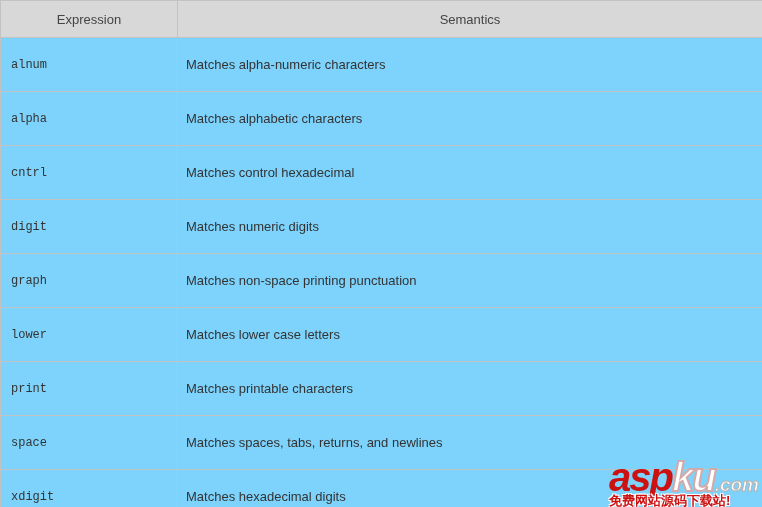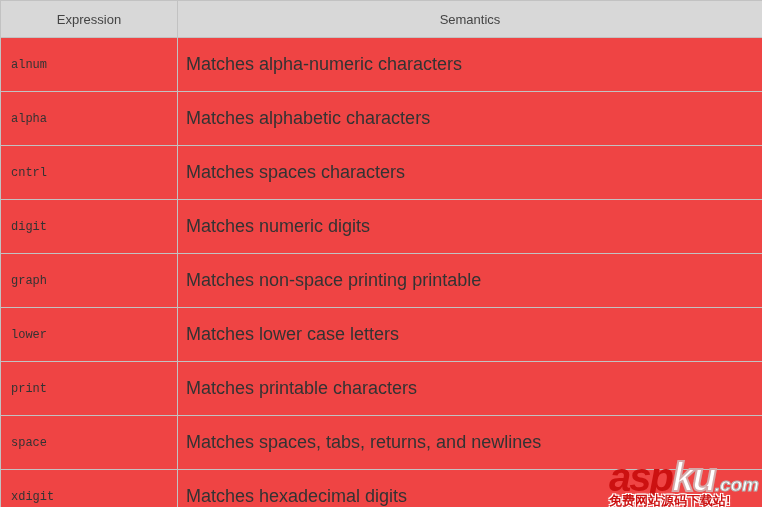--- a/index.html
+++ b/index.html
@@ -25,29 +25,29 @@
     font-size: 13px;
     font-weight: normal;
     color: #444444;
     text-align: center;
     vertical-align: middle;
   }
   .classes td {
     height: 54px;
     vertical-align: middle;
     color: #333333;
-    background: #ef4444;
+    background: #7dd3fc;
   }
   td.expr {
     font-family: "Liberation Mono", "DejaVu Sans Mono", monospace;
     font-size: 12px;
     padding-left: 10px;
   }
   td.sem {
-    font-size: 18px;
+    font-size: 13px;
     padding-left: 8px;
   }
 
   
   .watermark {
     position: absolute;
     right: 3px;
     bottom: 0px;
     text-align: left;
     line-height: 1;
@@ -112,31 +112,31 @@
   </tr>
 
   <tr>
     <td class="expr">alpha</td>
     <td class="sem">Matches alphabetic characters</td>
   </tr>
 
 
   <tr>
     <td class="expr">cntrl</td>
-    <td class="sem">Matches spaces characters</td>
+    <td class="sem">Matches control hexadecimal</td>
   </tr>
 
   <tr>
     <td class="expr">digit</td>
     <td class="sem">Matches numeric digits</td>
   </tr>
 
   <tr>
     <td class="expr">graph</td>
-    <td class="sem">Matches non-space printing printable</td>
+    <td class="sem">Matches non-space printing punctuation</td>
   </tr>
 
   <tr>
     <td class="expr">lower</td>
     <td class="sem">Matches lower case letters</td>
   </tr>
 
   <tr>
     <td class="expr">print</td>
     <td class="sem">Matches printable characters</td>

